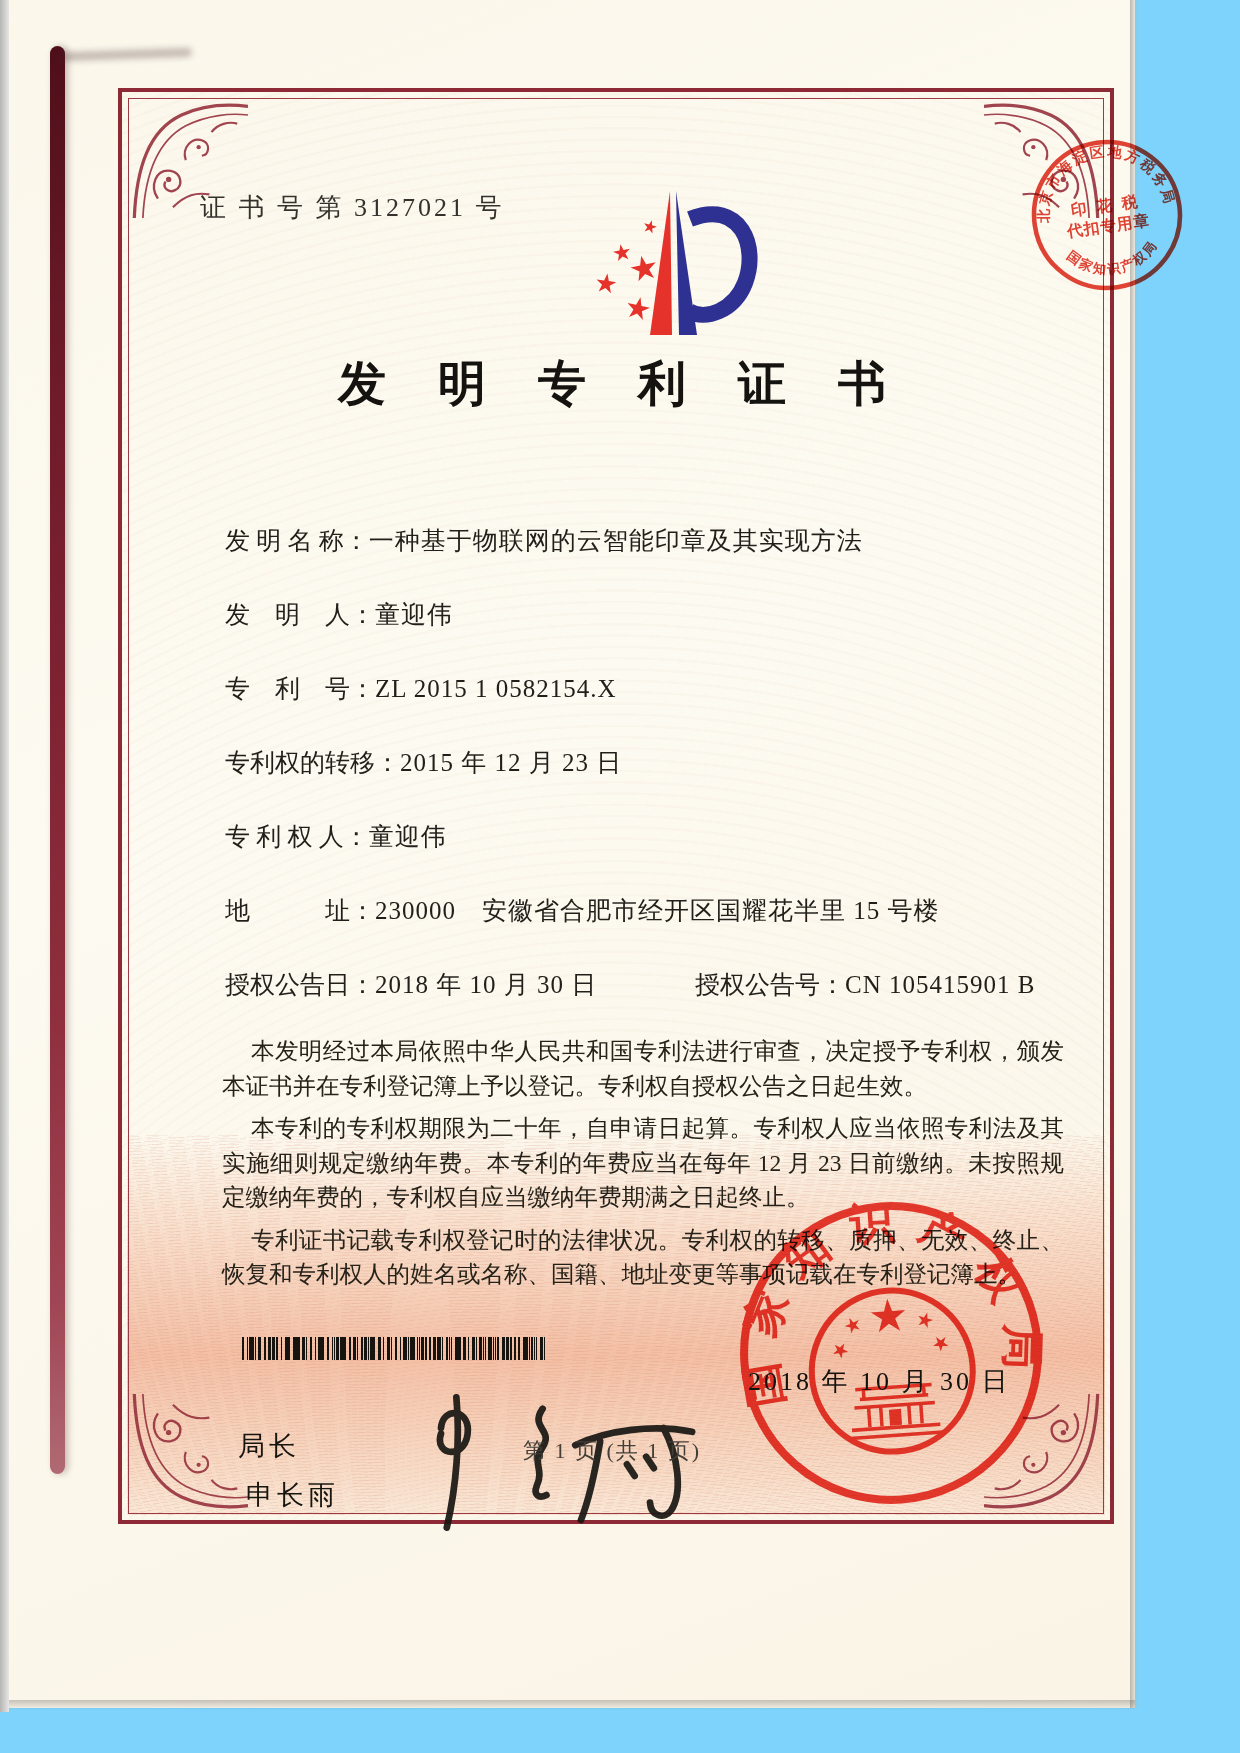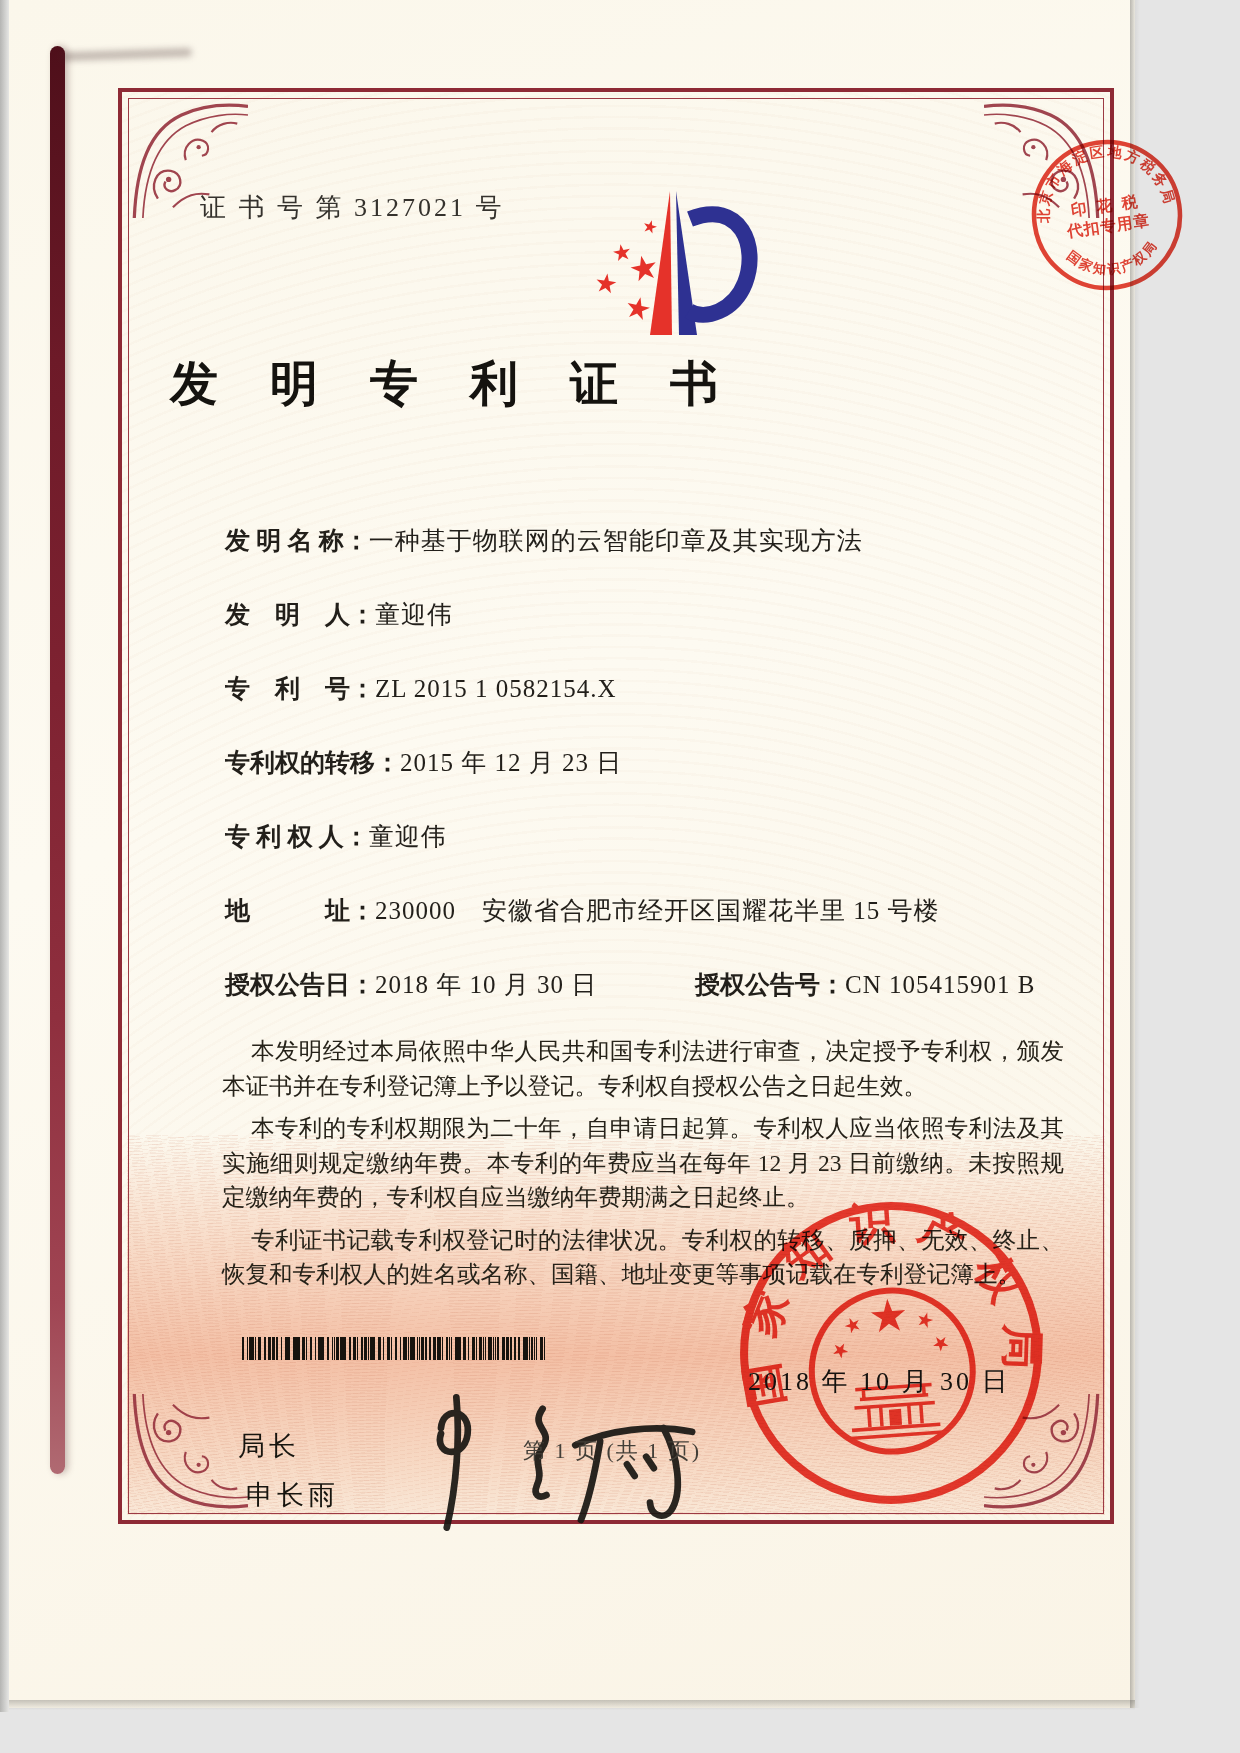--- a/index.html
+++ b/index.html
@@ -1,16 +1,16 @@
 <!DOCTYPE html>
 <html><head>
 <meta charset="utf-8">
 <style>
   html,body{margin:0;padding:0;background:#ffffff;}
-  .page{position:relative;width:1240px;height:1753px;background:#e5e5e5;overflow:hidden;
+  .page{position:relative;width:1240px;height:1753px;background:#7dd3fc;overflow:hidden;
         font-family:"Liberation Serif","DejaVu Serif",serif;color:#1f1c18;}
   
   .left-strip{position:absolute;left:0;top:0;width:9px;height:1712px;
         background:linear-gradient(90deg,#b5b5b3,#e6e6e4);}
   .paper{position:absolute;left:9px;top:0;width:1126px;height:1708px;
         background:linear-gradient(160deg,#fbf7eb 0%,#fdfaf1 42%,#faf4e6 100%);}
   .paper-edge-r{position:absolute;left:1130px;top:0;width:10px;height:1708px;
         background:linear-gradient(90deg,rgba(95,95,92,.42),rgba(170,170,168,.18) 55%,rgba(0,0,0,0));}
   .paper-edge-b{position:absolute;left:9px;top:1700px;width:1126px;height:10px;
         background:linear-gradient(180deg,rgba(95,95,92,.35),rgba(0,0,0,0));}
@@ -32,24 +32,24 @@
   .corner{position:absolute;width:118px;height:118px;opacity:.9;}
   .corner.tl{left:8px;top:8px;}
   .corner.tr{right:8px;top:8px;transform:scaleX(-1);}
   .corner.bl{left:8px;bottom:8px;transform:scaleY(-1);}
   .corner.br{right:8px;bottom:8px;transform:scale(-1,-1);}
   
   .cert-no{position:absolute;left:200px;top:190px;font-size:26px;letter-spacing:3px;color:#35322d;}
   .logo{position:absolute;left:593px;top:183px;width:165px;height:160px;}
   .stamp{position:absolute;left:1028px;top:136px;width:158px;height:158px;
         transform:rotate(-8deg);mix-blend-mode:multiply;opacity:.95;}
-  .title{position:absolute;left:118px;top:352px;width:988px;text-align:left;
+  .title{position:absolute;left:118px;top:352px;width:988px;text-align:center;
         font-size:48px;font-weight:600;letter-spacing:52px;text-indent:52px;color:#15130f;}
   .frow{position:absolute;left:225px;white-space:nowrap;font-size:25px;color:#221f1a;}
-  .flabel{display:inline-block;font-weight:bold;}
+  .flabel{display:inline-block;}
   .fvalue{letter-spacing:1px;}
   .grant2{position:absolute;left:470px;top:0;}
   .paras{position:absolute;left:214px;top:1026px;width:858px;font-size:23.5px;
         line-height:34.5px;text-align:justify;color:#262219;}
   .paras p{margin:8px;text-indent:29px;}
   .barcode{position:absolute;left:242px;top:1337px;width:306px;height:23px;background-image:
         repeating-linear-gradient(90deg,#17130e 0 2px,rgba(0,0,0,0) 2px 5px,#17130e 5px 6px,rgba(0,0,0,0) 6px 9px,#17130e 9px 12px,rgba(0,0,0,0) 12px 13px,#17130e 13px 14px,rgba(0,0,0,0) 14px 17px),
         repeating-linear-gradient(90deg,#17130e 0 1px,rgba(0,0,0,0) 1px 7px,#17130e 7px 10px,rgba(0,0,0,0) 10px 11px,#17130e 11px 12px,rgba(0,0,0,0) 12px 16px,#17130e 16px 17px,rgba(0,0,0,0) 17px 23px);}
   .signer-title{position:absolute;left:238px;top:1428px;font-size:27px;color:#17150f;
         font-family:"Liberation Sans","DejaVu Sans",sans-serif;letter-spacing:4px;}

